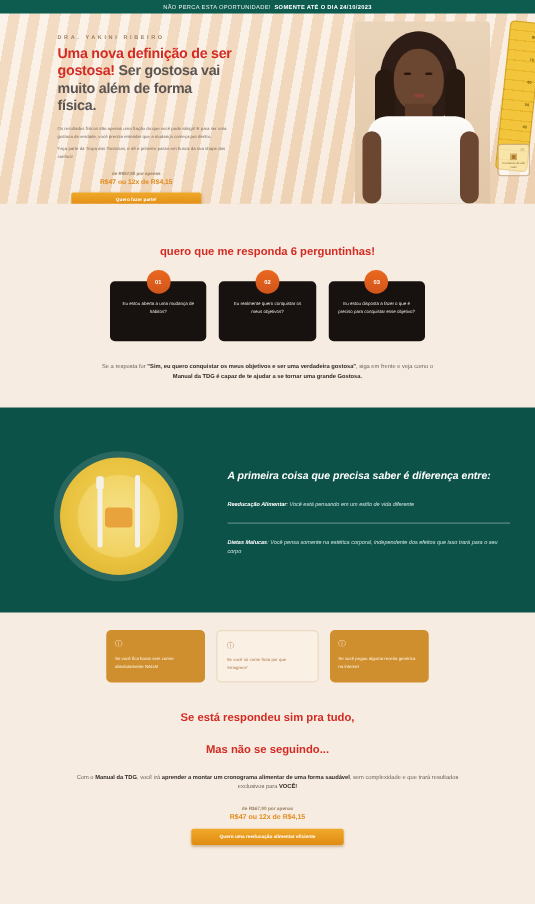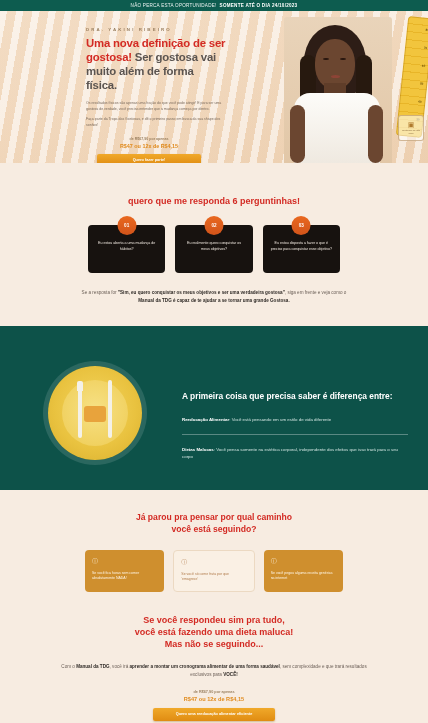--- a/index.html
+++ b/index.html
@@ -24,21 +24,21 @@
   
   .hero {
     position: relative; height: 152px; overflow: hidden;
     background:
       repeating-linear-gradient(100deg,
         rgba(255,255,255,.55) 0 7px,
         rgba(236,205,170,.30) 7px 16px),
       linear-gradient(165deg, #f6e3cf 0%, #f3dcc4 45%, #edd0b2 100%);
   }
   .hero-inner { position: relative; width: 428px; height: 152px; }
-  .hero-copy { position: absolute; left: 46px; top: 16px; width: 140px; margin-left: 40px; }
+  .hero-copy { position: absolute; left: 46px; top: 16px; width: 140px; }
   .kicker {
     font-size: 4.4px; letter-spacing: 2.1px; color: #9a7f5f;
     font-weight: bold; text-transform: uppercase; margin-bottom: 5px;
   }
   .hero-title {
     font-size: 11.4px; line-height: 1.22; font-weight: bold;
     color: #5b5450; letter-spacing: -.2px;
   }
   .hero-title .accent { color: #d32b24; }
   .hero-body {
@@ -126,21 +126,21 @@
   .q-foot {
     text-align: center; padding: 16px 78px 0;
     font-size: 4.6px; line-height: 1.65; color: #6e625a;
   }
   .q-foot b { color: #2f2a26; }
   .spacer-bottom { height: 22px; }
 
   
   .teal {
     background: #0d5249; position: relative;
-    padding: 26px 20px 30px; display: flex; gap: 12px; align-items: flex-end;
+    padding: 26px 20px 30px; display: flex; gap: 12px; align-items: center; font-style: italic;
   }
   .plate-wrap { width: 150px; display: flex; justify-content: center; padding-top: 14px; }
   .plate {
     width: 94px; height: 94px; border-radius: 50%;
     background: radial-gradient(circle at 50% 45%, #f4d65f 0%, #e9c23f 58%, #d8ae2c 100%);
     box-shadow: 0 0 0 5px rgba(255,255,255,.12);
     position: relative;
   }
   .plate-inner {
     position: absolute; inset: 14px; border-radius: 50%;
@@ -317,45 +317,41 @@
 
     <div class="teal-rule"></div>
 
     <p class="teal-item">
       <b>Dietas Malucas</b><span>: Você pensa somente na estética corporal, independente dos efeitos que isso trará para o seu corpo</span>
     </p>
   </div>
 </section>
 
 <section class="sec">
-  <h2 class="path-head">
-    <span>Já parou pra pensar por qual caminho</span><br>
-    <span>você está seguindo?</span>
-  </h2>
 
   <div class="path-cards">
     <div class="card-tan">
       <span class="card-ic">ⓘ</span>
       <p>Se você fica horas sem comer absolutamente NADA!</p>
     </div>
     <div class="card-tan light">
       <span class="card-ic">ⓘ</span>
       <p>Se você só come fruta por que 'emagrece'</p>
     </div>
     <div class="card-tan">
       <span class="card-ic">ⓘ</span>
       <p>Se você pegou alguma receita genérica na internet</p>
     </div>
   </div>
 </section>
 
 <section class="sec">
   <h2 class="close-head">
-    <span>Se você respondeu sim pra tudo,</span><br>
-    <span>você está fazendo uma dieta maluca!</span><br>
+    <span>Se está respondeu sim pra tudo,</span><br>
+    <br>
     <span>Mas não se seguindo...</span>
   </h2>
 
   <p class="close-body">
     <span>Com o </span><b>Manual da TDG</b><span>, você irá </span><b>aprender a montar um cronograma alimentar de uma forma saudável</b><span>, sem complexidade e que trará resultados exclusivos para </span><b>VOCÊ!</b>
   </p>
 
   <div class="close-cta">
     <div class="price-old">de R$67,90 por apenas</div>
     <div class="price-new">R$47 ou 12x de R$4,15</div>

